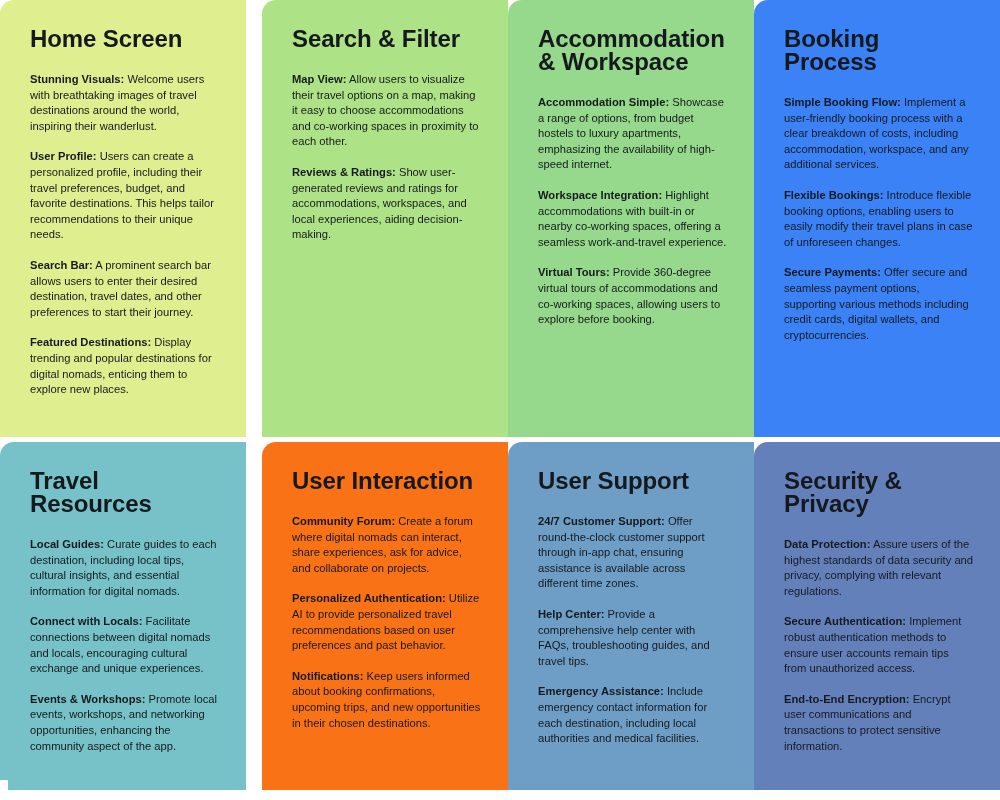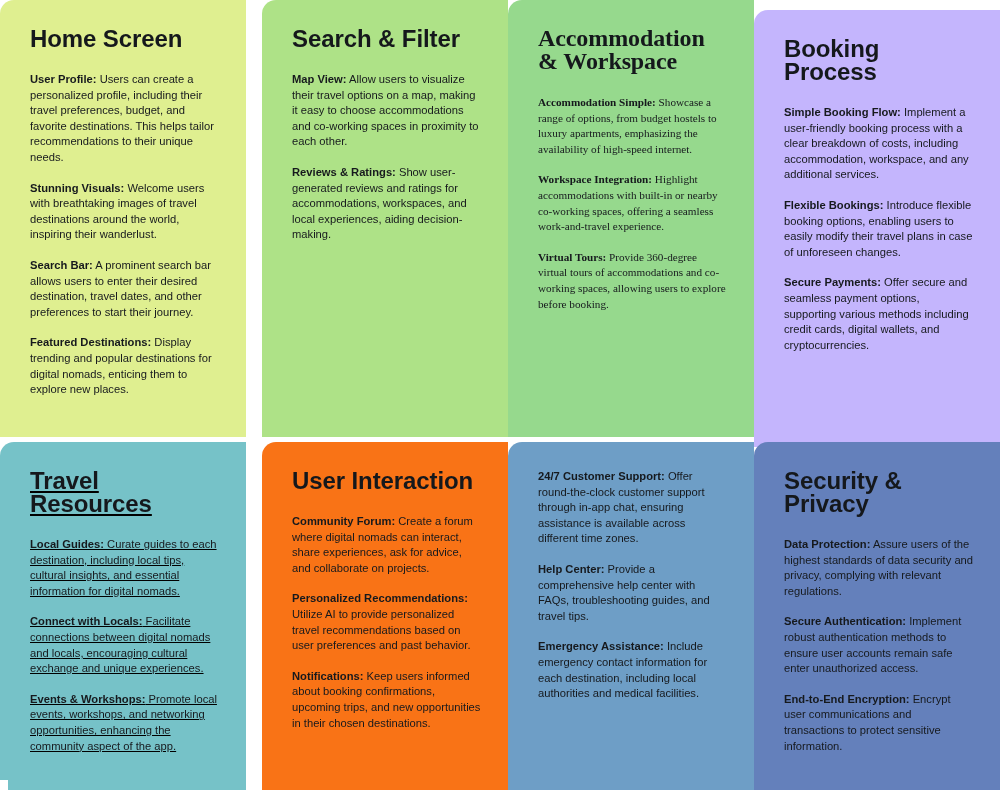--- a/index.html
+++ b/index.html
@@ -89,79 +89,80 @@
   }
 </style>
 </head>
 <body>
 
 <div id="board">
   <div class="row" id="row-top">
       <div class="panel c0" style="background: rgb(223, 239, 144);">
         <div class="panel-title">Home Screen</div>
         <div class="feature-list">
+          <p class="feature"><b>Stunning Visuals:</b><span> Welcome users with breathtaking images of travel destinations around the world, inspiring their wanderlust.</span></p>
           <p class="feature"><b>User Profile:</b><span> Users can create a personalized profile, including their travel preferences, budget, and favorite destinations. This helps tailor recommendations to their unique needs.</span></p>
-          <p class="feature"><b>Stunning Visuals:</b><span> Welcome users with breathtaking images of travel destinations around the world, inspiring their wanderlust.</span></p>
           <p class="feature"><b>Search Bar:</b><span> A prominent search bar allows users to enter their desired destination, travel dates, and other preferences to start their journey.</span></p>
           <p class="feature"><b>Featured Destinations:</b><span> Display trending and popular destinations for digital nomads, enticing them to explore new places.</span></p>
         </div>
       </div>
       <div class="panel c1" style="background: rgb(174, 226, 135);">
         <div class="panel-title">Search &amp; Filter</div>
         <div class="feature-list">
           <p class="feature"><b>Map View:</b><span> Allow users to visualize their travel options on a map, making it easy to choose accommodations and co-working spaces in proximity to each other.</span></p>
           <p class="feature"><b>Reviews &amp; Ratings:</b><span> Show user-generated reviews and ratings for accommodations, workspaces, and local experiences, aiding decision-making.</span></p>
         </div>
       </div>
-      <div class="panel c2" style="background: rgb(150, 217, 141); font-family: Liberation Serif, serif;">
+      <div class="panel c2" style="background: rgb(150, 217, 141);">
         <div class="panel-title">Accommodation
 &amp; Workspace</div>
         <div class="feature-list">
           <p class="feature"><b>Accommodation Simple:</b><span> Showcase a range of options, from budget hostels to luxury apartments, emphasizing the availability of high-speed internet.</span></p>
           <p class="feature"><b>Workspace Integration:</b><span> Highlight accommodations with built-in or nearby co-working spaces, offering a seamless work-and-travel experience.</span></p>
           <p class="feature"><b>Virtual Tours:</b><span> Provide 360-degree virtual tours of accommodations and co-working spaces, allowing users to explore before booking.</span></p>
         </div>
       </div>
-      <div class="panel c3" style="background: #c4b5fd; margin-top: 10px;">
+      <div class="panel c3" style="background: #3b82f6;">
         <div class="panel-title">Booking Process</div>
         <div class="feature-list">
           <p class="feature"><b>Simple Booking Flow:</b><span> Implement a user-friendly booking process with a clear breakdown of costs, including accommodation, workspace, and any additional services.</span></p>
           <p class="feature"><b>Flexible Bookings:</b><span> Introduce flexible booking options, enabling users to easily modify their travel plans in case of unforeseen changes.</span></p>
           <p class="feature"><b>Secure Payments:</b><span> Offer secure and seamless payment options, supporting various methods including credit cards, digital wallets, and cryptocurrencies.</span></p>
         </div>
       </div>
     </div>
   <div class="row" id="row-bottom">
-      <div class="panel c0" style="background: rgb(118, 194, 200); text-decoration: underline;">
+      <div class="panel c0" style="background: rgb(118, 194, 200);">
         <div class="panel-title">Travel Resources</div>
         <div class="feature-list">
           <p class="feature"><b>Local Guides:</b><span> Curate guides to each destination, including local tips, cultural insights, and essential information for digital nomads.</span></p>
           <p class="feature"><b>Connect with Locals:</b><span> Facilitate connections between digital nomads and locals, encouraging cultural exchange and unique experiences.</span></p>
           <p class="feature"><b>Events &amp; Workshops:</b><span> Promote local events, workshops, and networking opportunities, enhancing the community aspect of the app.</span></p>
         </div>
       </div>
       <div class="panel c1" style="background: #f97316;">
         <div class="panel-title">User Interaction</div>
         <div class="feature-list">
           <p class="feature"><b>Community Forum:</b><span> Create a forum where digital nomads can interact, share experiences, ask for advice, and collaborate on projects.</span></p>
-          <p class="feature"><b>Personalized Recommendations:</b><span> Utilize AI to provide personalized travel recommendations based on user preferences and past behavior.</span></p>
+          <p class="feature"><b>Personalized Authentication:</b><span> Utilize AI to provide personalized travel recommendations based on user preferences and past behavior.</span></p>
           <p class="feature"><b>Notifications:</b><span> Keep users informed about booking confirmations, upcoming trips, and new opportunities in their chosen destinations.</span></p>
         </div>
       </div>
       <div class="panel c2" style="background: rgb(110, 158, 198);">
+        <div class="panel-title">User Support</div>
         <div class="feature-list">
           <p class="feature"><b>24/7 Customer Support:</b><span> Offer round-the-clock customer support through in-app chat, ensuring assistance is available across different time zones.</span></p>
           <p class="feature"><b>Help Center:</b><span> Provide a comprehensive help center with FAQs, troubleshooting guides, and travel tips.</span></p>
           <p class="feature"><b>Emergency Assistance:</b><span> Include emergency contact information for each destination, including local authorities and medical facilities.</span></p>
         </div>
       </div>
       <div class="panel c3" style="background: rgb(100, 128, 187);">
         <div class="panel-title">Security &amp; Privacy</div>
         <div class="feature-list">
           <p class="feature"><b>Data Protection:</b><span> Assure users of the highest standards of data security and privacy, complying with relevant regulations.</span></p>
-          <p class="feature"><b>Secure Authentication:</b><span> Implement robust authentication methods to ensure user accounts remain safe enter unauthorized access.</span></p>
+          <p class="feature"><b>Secure Authentication:</b><span> Implement robust authentication methods to ensure user accounts remain tips from unauthorized access.</span></p>
           <p class="feature"><b>End-to-End Encryption:</b><span> Encrypt user communications and transactions to protect sensitive information.</span></p>
         </div>
       </div>
     </div>
   <div id="bottom-strip"></div>
   <div id="left-strip"></div>
 </div>
 
 </body></html>

